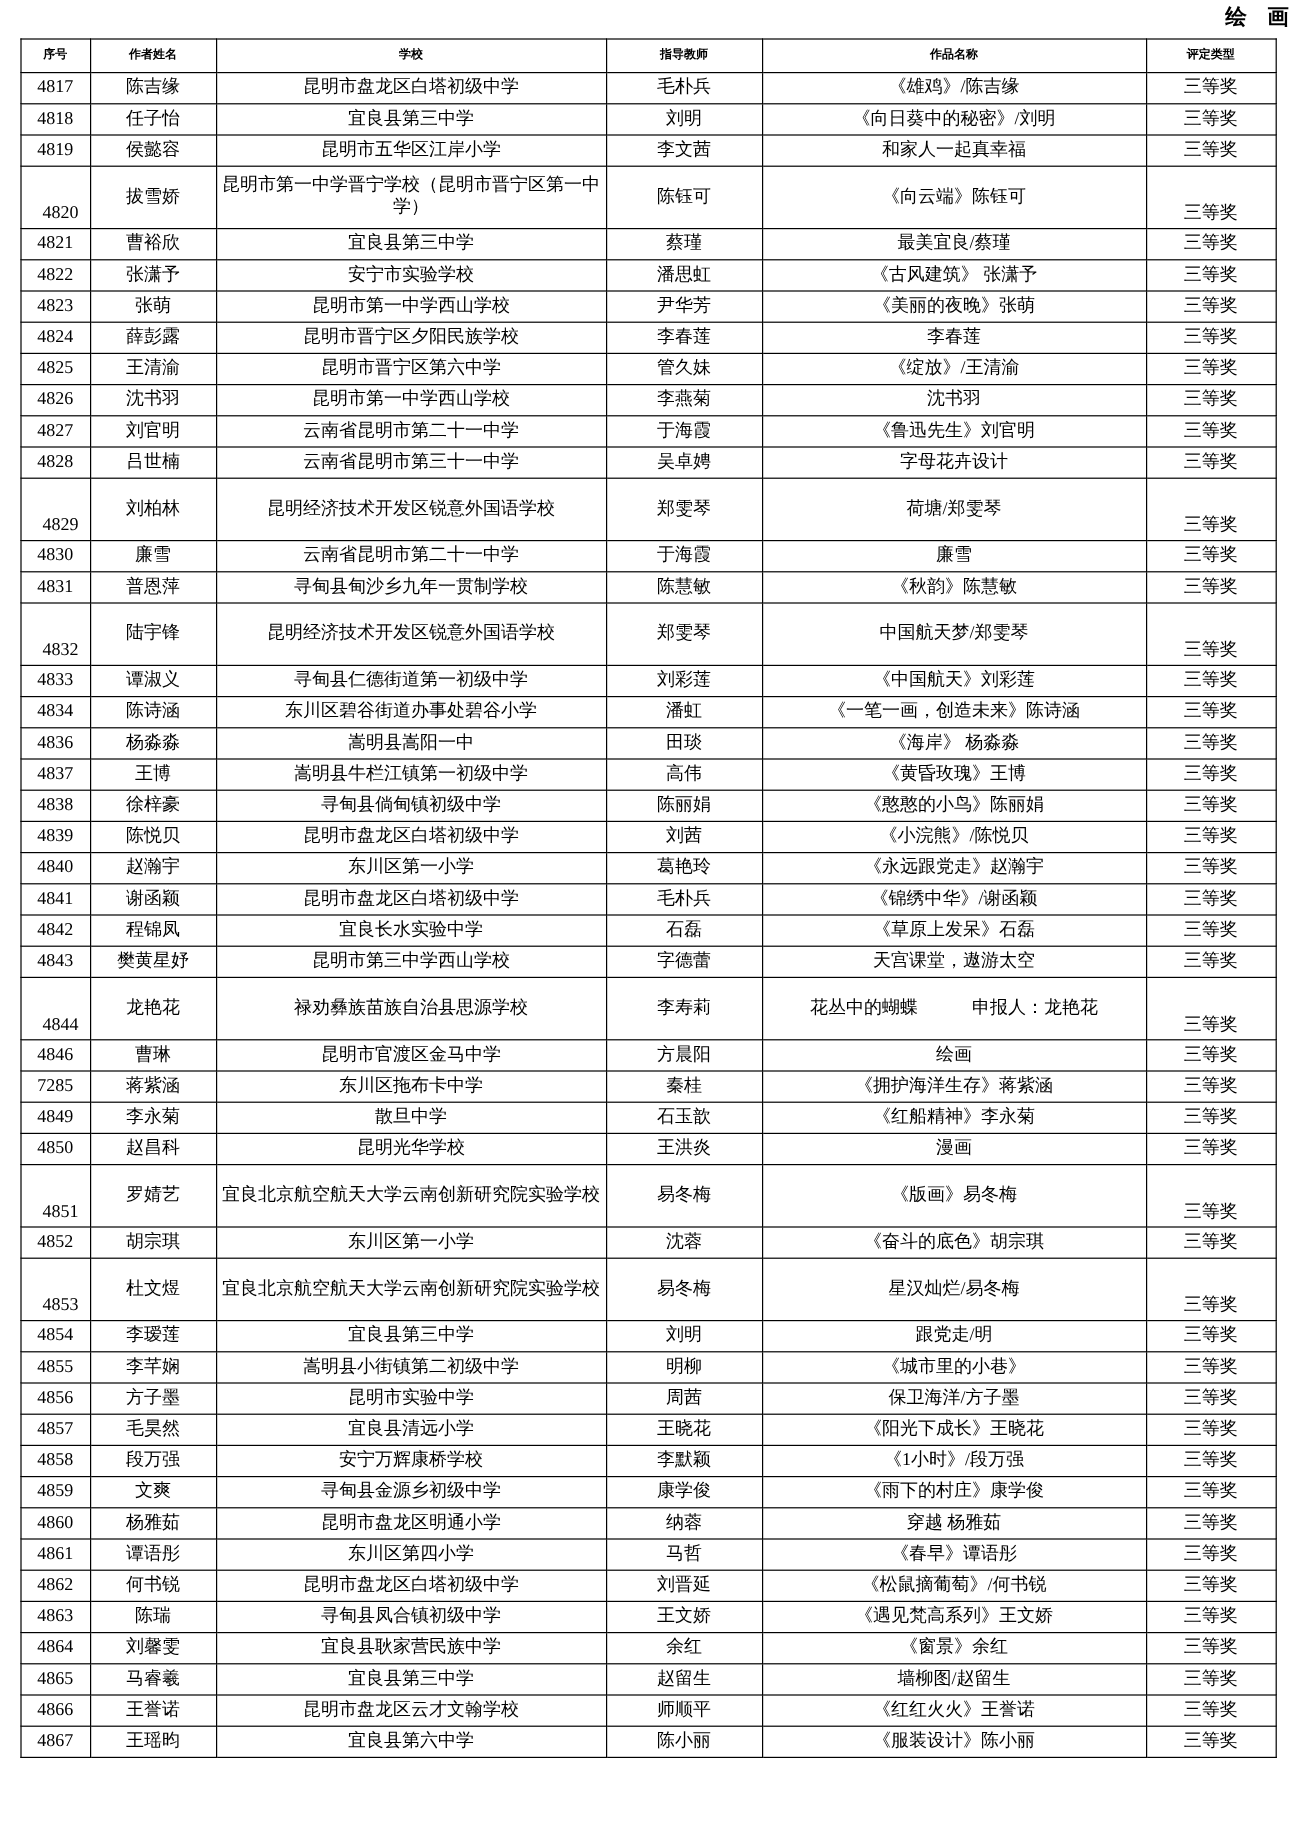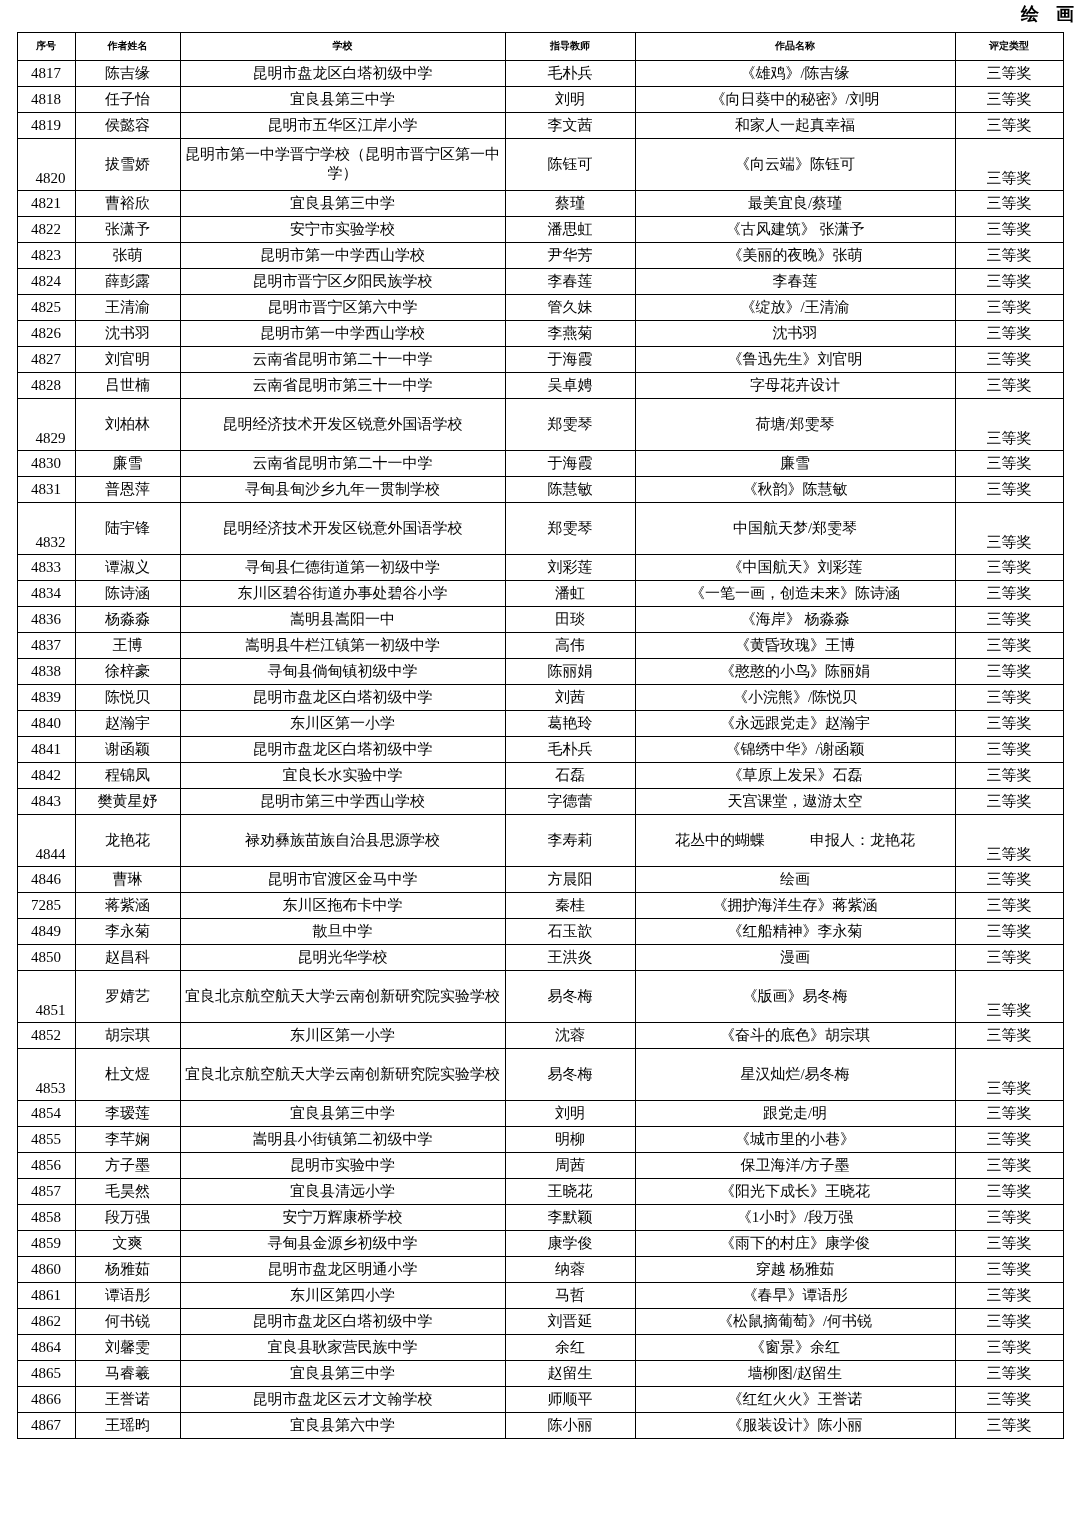--- a/index.html
+++ b/index.html
@@ -436,20 +436,28 @@
         </tr>
         <tr>
           <td class="seq">4862</td>
           <td class="author">何书锐</td>
           <td class="school">昆明市盘龙区白塔初级中学</td>
           <td class="teacher">刘晋延</td>
           <td class="work">《松鼠摘葡萄》/何书锐</td>
           <td class="award">三等奖</td>
         </tr>
         <tr>
+          <td class="seq">4863</td>
+          <td class="author">陈瑞</td>
+          <td class="school">寻甸县凤合镇初级中学</td>
+          <td class="teacher">王文娇</td>
+          <td class="work">《遇见梵高系列》王文娇</td>
+          <td class="award">三等奖</td>
+        </tr>
+        <tr>
           <td class="seq">4864</td>
           <td class="author">刘馨雯</td>
           <td class="school">宜良县耿家营民族中学</td>
           <td class="teacher">余红</td>
           <td class="work">《窗景》余红</td>
           <td class="award">三等奖</td>
         </tr>
         <tr>
           <td class="seq">4865</td>
           <td class="author">马睿羲</td>

